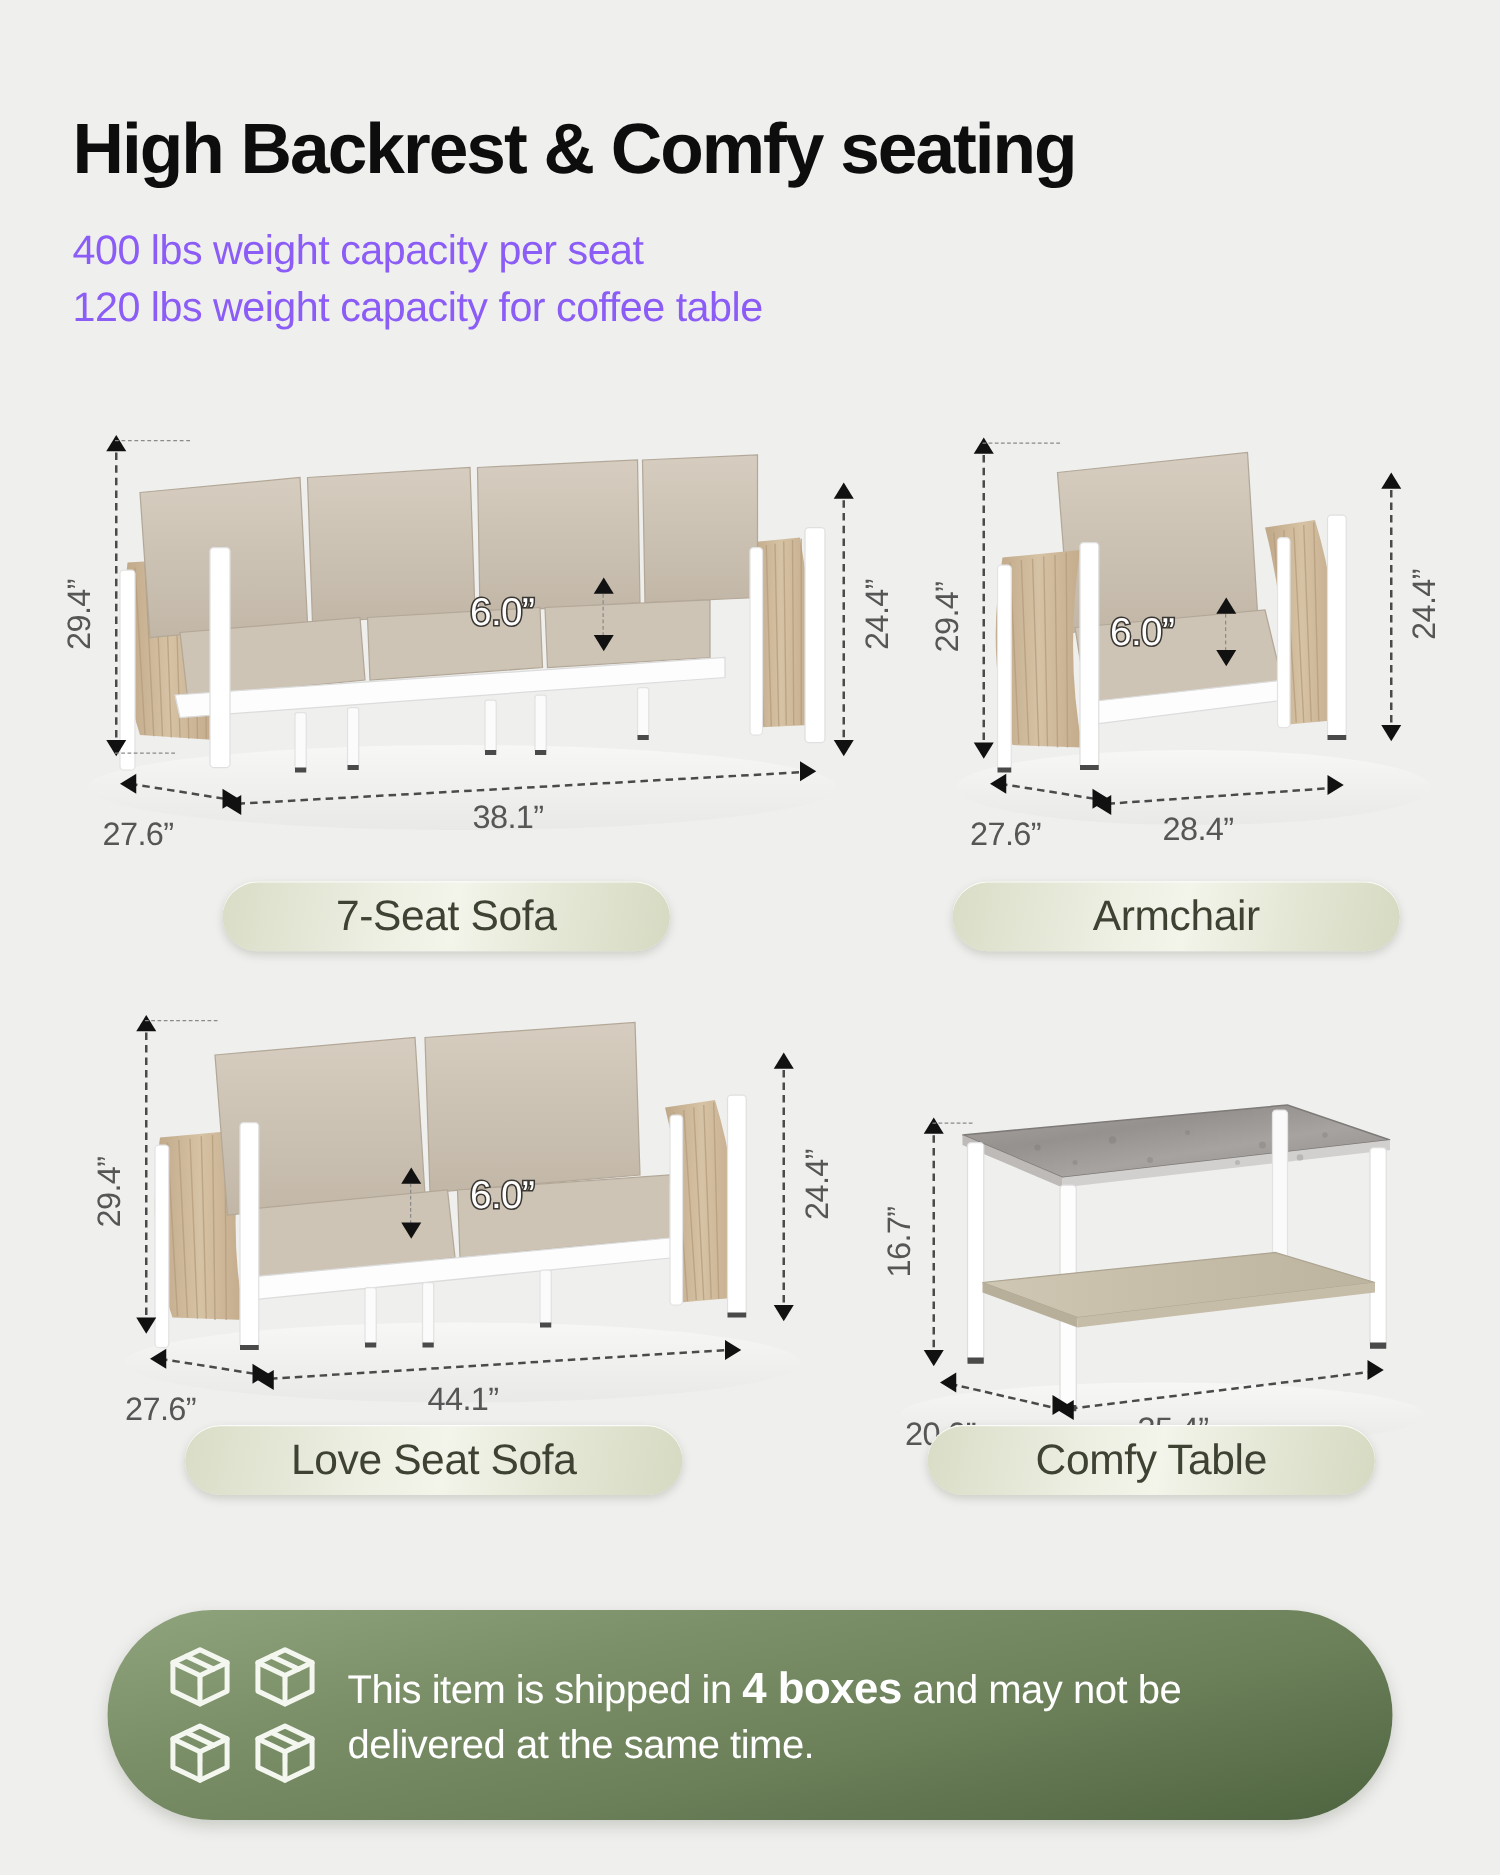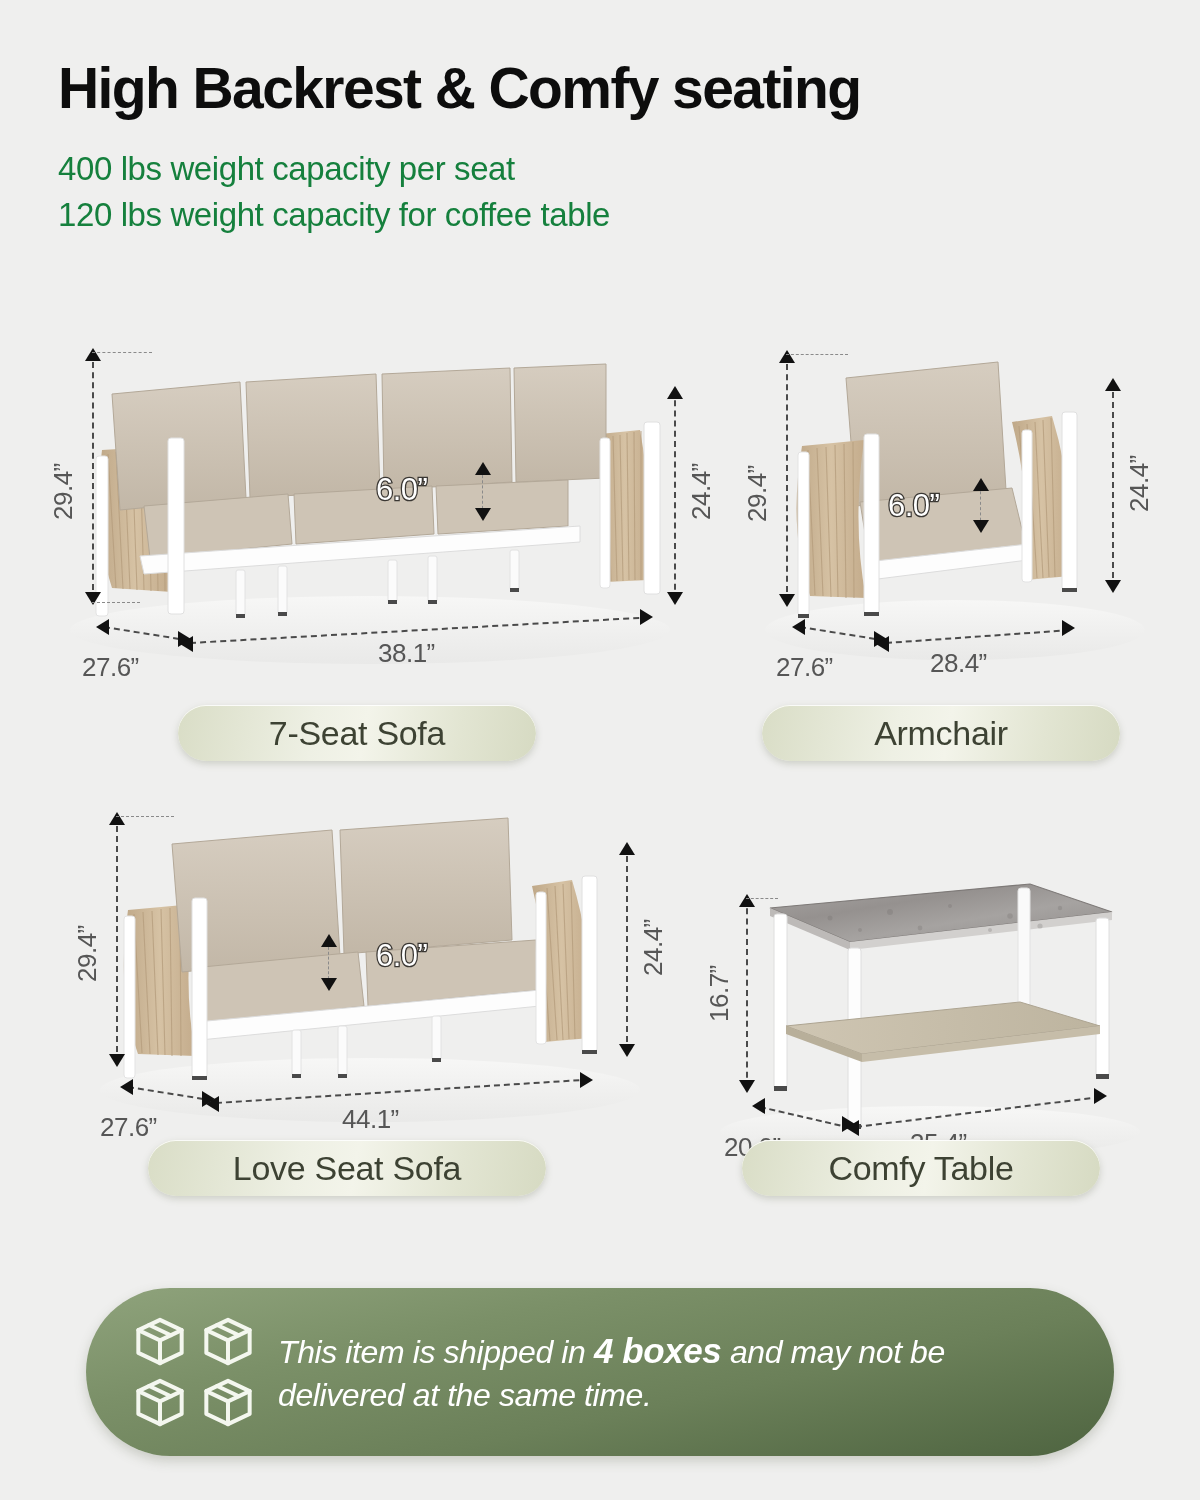--- a/index.html
+++ b/index.html
@@ -6,34 +6,34 @@
   html,body { width:1200px; height:1500px; }
   body {
     background:#efefee;
     font-family:"Liberation Sans", sans-serif;
     color:#2a2a2a;
     position:relative;
     overflow:hidden;
   }
 
   
-  .header { padding:58px 0 0 58px; }
+  .header { padding:89px 0 0 58px; }
   .headline {
     font-size:57px;
     font-weight:bold;
     letter-spacing:-1.6px;
     color:#0d0d0d;
     line-height:1.08;
     white-space:nowrap;
   }
   .sub {
     margin-top:26px;
     font-size:33px;
     line-height:1.42;
-    color:#15803d;
+    color:#8b5cf6;
     letter-spacing:-0.4px;
     font-weight:400;
   }
 
   
   .grid {
     position:absolute;
     top:320px; left:0;
     width:1200px; height:940px;
   }
@@ -120,21 +120,20 @@
     flex:0 0 auto;
   }
   .boxgrid svg { width:100%; height:100%; display:block; }
   .bantext {
     margin-left:18px;
     color:#fff;
     font-size:32px;
     line-height:1.35;
     letter-spacing:-0.4px;
     max-width:800px;
-    font-style:italic;
   }
   .bantext b { font-weight:bold; font-size:35px; }
 </style>
 </head>
 <body>
 
 <div class="header">
   <div class="headline">High Backrest &amp; Comfy seating</div>
   <div class="sub">
     <div>400 lbs weight capacity per seat</div>

